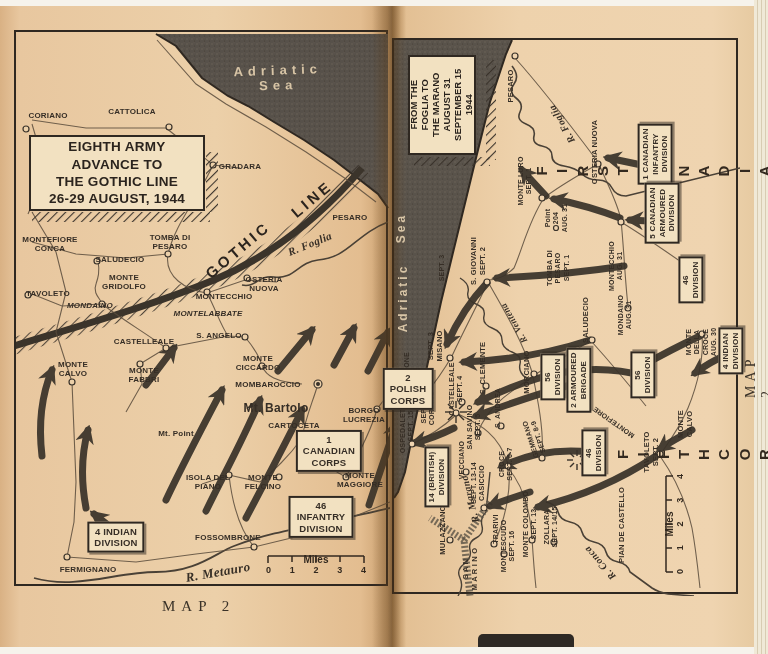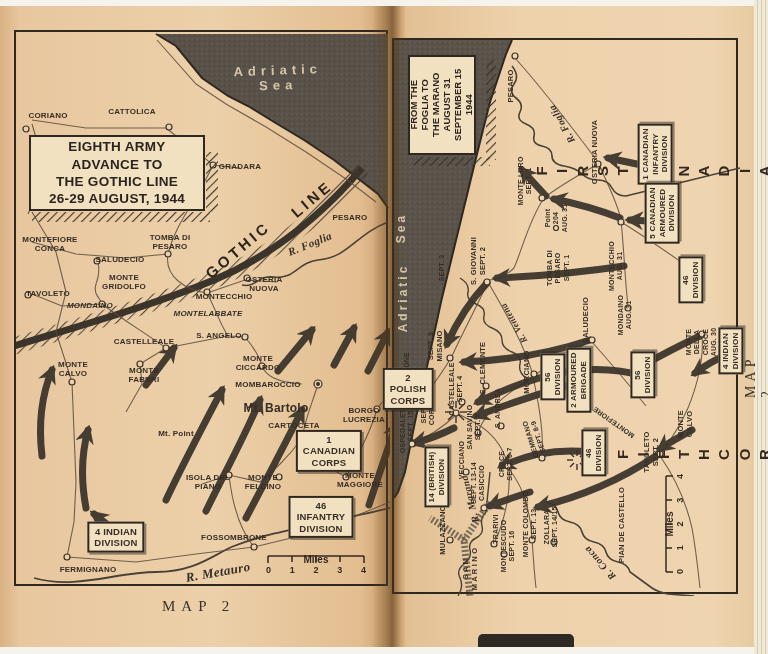--- a/index.html
+++ b/index.html
@@ -188,21 +188,21 @@
 FABBRI</div>
         <div class="lbl" style="left: 160px; top: 402px; font-size: 8px; transform: translate(-50%, -50%) rotate(0deg);">Mt. Point</div>
         <div class="lbl" style="left: 192px; top: 450px; transform: translate(-50%, -50%) rotate(0deg);">ISOLA DEL
 PIANO</div>
         <div class="lbl" style="left: 247px; top: 450px; transform: translate(-50%, -50%) rotate(0deg);">MONTE
 FELCINO</div>
         <div class="lbl" style="left: 344px; top: 448px; transform: translate(-50%, -50%) rotate(0deg);">MONTE
 MAGGIORE</div>
         <div class="lbl" style="left: 348px; top: 383px; transform: translate(-50%, -50%) rotate(0deg);">BORGO
 LUCREZIA</div>
-        <div class="lbl" style="left: 218px; top: 506px; transform: translate(-50%, -50%) rotate(0deg);">FOSSOMBRONE</div>
+        <div class="lbl" style="left: 212px; top: 506px; transform: translate(-50%, -50%) rotate(0deg);">FOSSOMBRONE</div>
         <div class="lbl" style="left: 72px; top: 538px; transform: translate(-50%, -50%) rotate(0deg);">FERMIGNANO</div>
         <div class="lbl scr" style="left: 202px; top: 540px; font-size: 13px; transform: translate(-50%, -50%) rotate(-10deg);">R. Metauro</div>
       </div>
     <div id="m1boxes">
         <div class="lbl bx" style="left: 359px; top: 357px; transform: translate(-50%, -50%) rotate(0deg); margin-left: 33px;">2 POLISH
 CORPS</div>
         <div class="lbl bx" style="left: 313px; top: 419px; transform: translate(-50%, -50%) rotate(0deg);">1 CANADIAN
 CORPS</div>
         <div class="lbl bx" style="left: 305px; top: 485px; transform: translate(-50%, -50%) rotate(0deg);">46 INFANTRY
 DIVISION</div>

